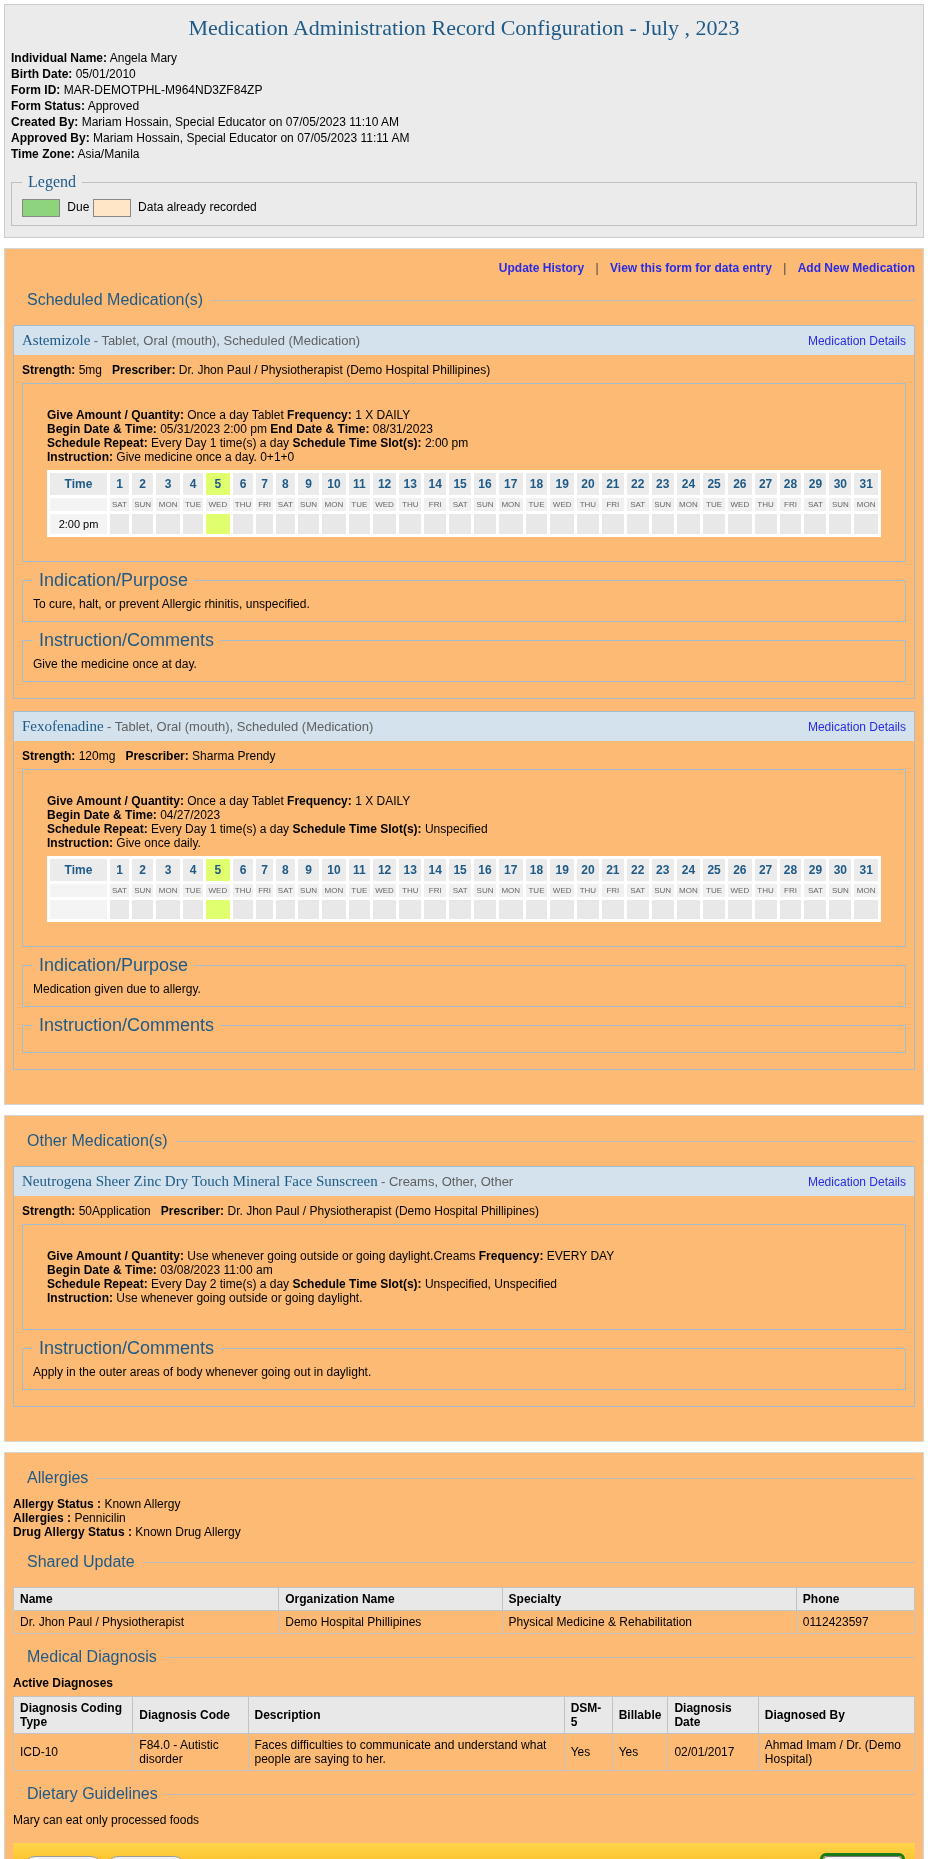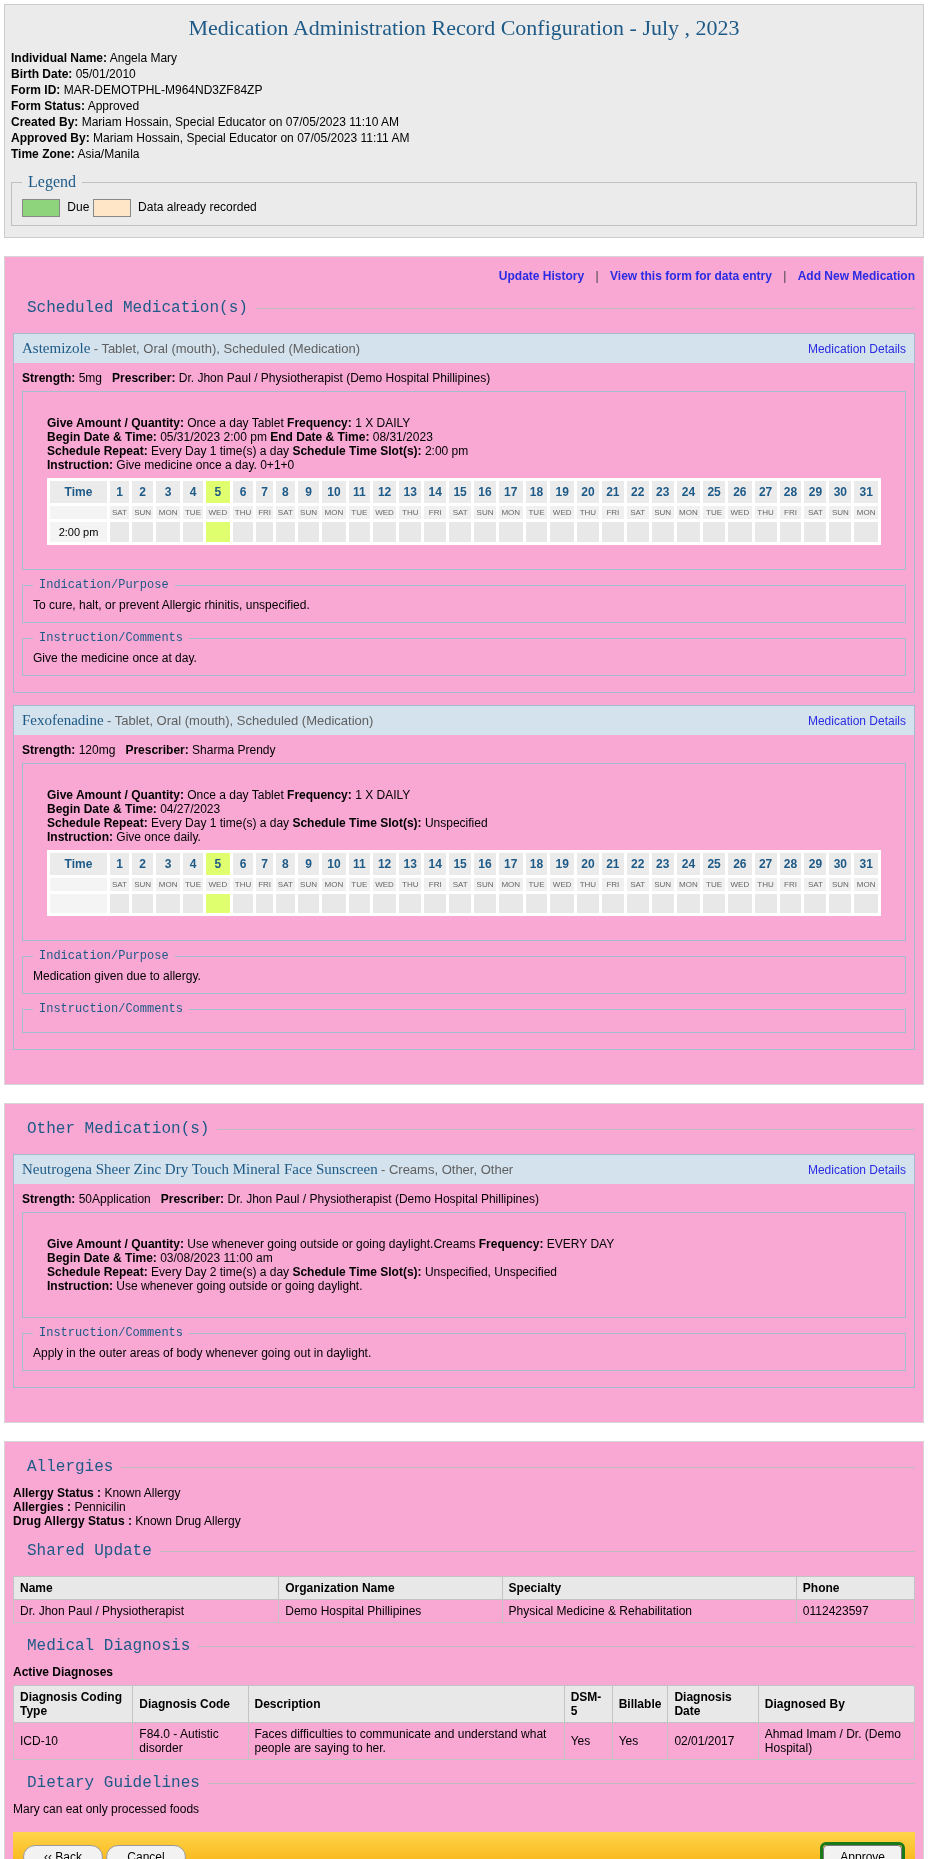--- a/index.html
+++ b/index.html
@@ -43,44 +43,44 @@
     display: inline-block;
     width: 38px;
     height: 18px;
     vertical-align: middle;
     border: 1px solid #888;
     margin-right: 4px;
   }
   .sw-green { background:#8ed47c; }
   .sw-peach { background:#ffe6c6; }
   .white-panel {
-    background:#f9a8d4;
+    background:#fdba74;
     border:1px solid #d6d6d6;
     padding:8px;
-    margin-top:18px;
+    margin-top:10px;
   }
   .top-links {
     text-align:right;
     padding:4px 0 8px;
   }
   .top-links a {
     color:#2a2be3;
     text-decoration:none;
     font-weight:bold;
     font-size:12px;
   }
   .top-links .sep { color:#444; padding:0 8px; }
   fieldset.section {
     border:none;
     border-top:1px solid #bcbcbc;
     padding:10px 0 0;
     margin:8px 0 14px;
   }
   fieldset.section > legend {
-    font-family: Liberation Mono, monospace;
+    font-family: Liberation Sans, sans-serif;
     color:#1e5a87;
     font-size:16px;
     padding:0 8px 0 14px;
   }
   .med-block {
     border:1px solid #a3bdcf;
     margin:6px 0 12px;
   }
   .med-header {
     background:#d3e2ec;
@@ -105,23 +105,23 @@
     border:1px solid #a3bdcf;
     padding:24px;
     margin:6px 0;
   }
   fieldset.indic {
     border:1px solid #a3bdcf;
     padding:6px 10px 10px;
     margin:8px 0;
   }
   fieldset.indic > legend {
-    font-family: Liberation Mono, monospace;
+    font-family: Liberation Sans, sans-serif;
     color:#1e5a87;
-    font-size:12px;
+    font-size:18px;
     padding:0 6px;
   }
   table.cal {
     border-collapse:collapse;
     width:100%;
     margin-top:6px;
     background:#f4f4f4;
   }
   table.cal th, table.cal td {
     border:3px solid #fff;

